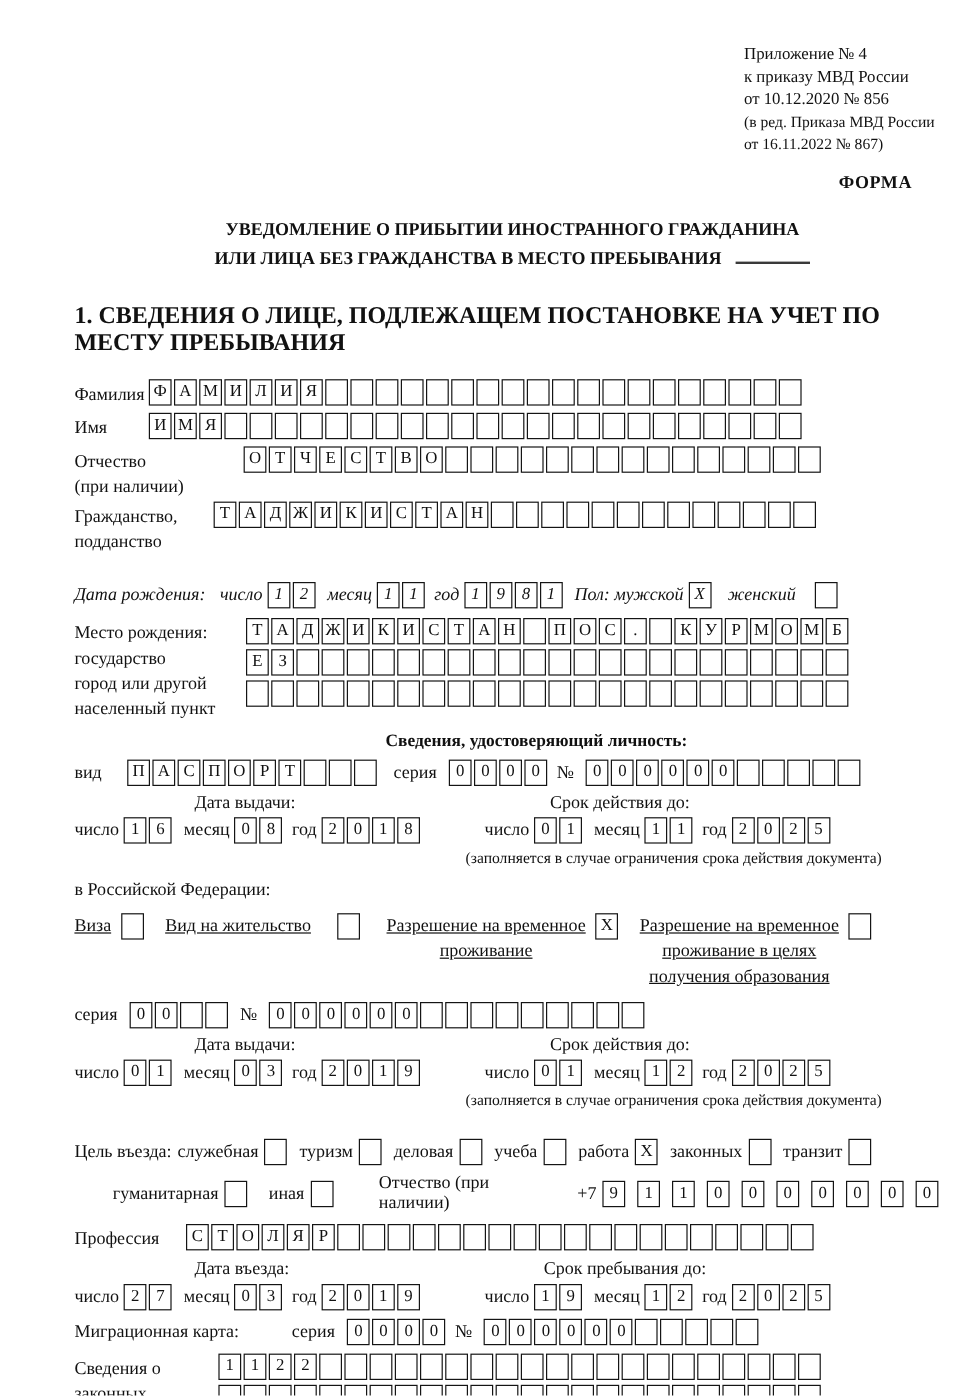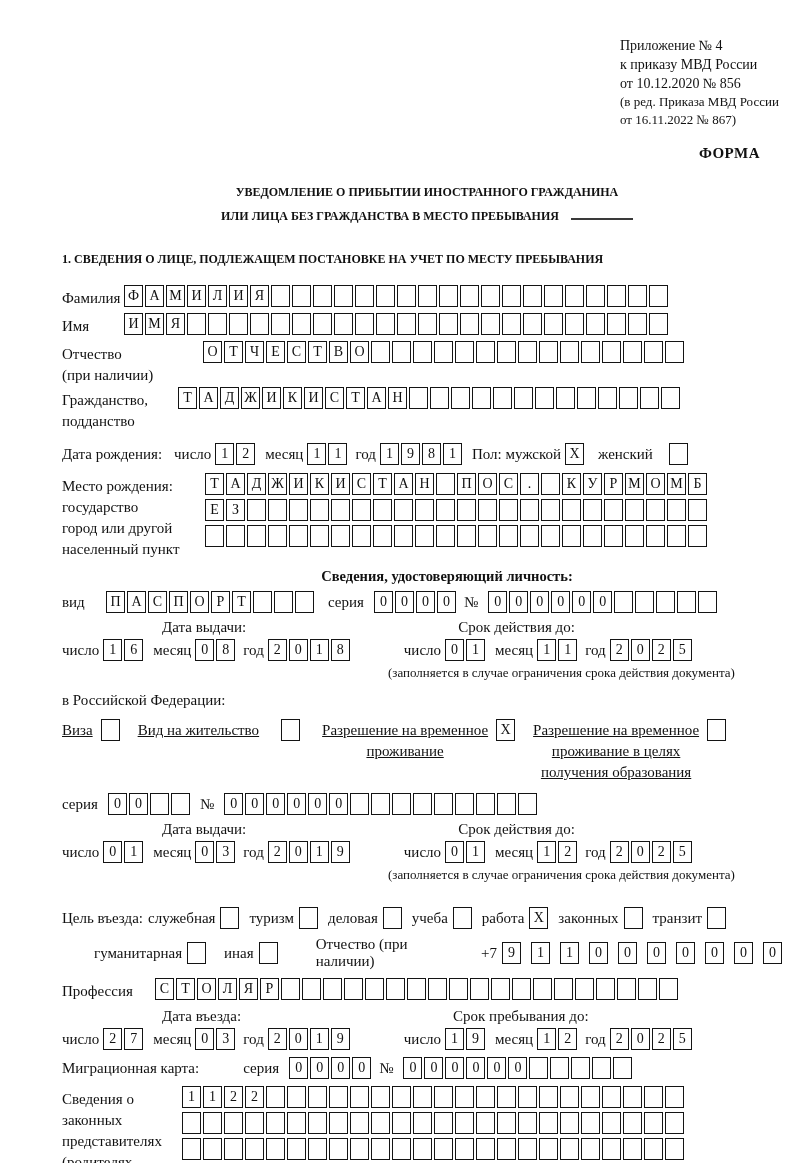--- a/index.html
+++ b/index.html
@@ -6,23 +6,23 @@
   html, body { background: #fff; }
   body {
     width: 800px; height: 1163px; overflow: hidden;
     font-family: "Liberation Serif", "DejaVu Serif", serif;
     color: #111; font-size: 15px;
     padding: 36px 8px 0 62px;
   }
   .hdr { margin-left: 558px; font-size: 14px; line-height: 19px; }
   .hdr .small { font-size: 13px; line-height: 18px; }
   .forma { text-align: right; padding-right: 32px; font-weight: bold; margin-top: 16px; letter-spacing: .5px; }
-  .title { text-align: center; font-weight: bold; font-size: 12px; line-height: 24px; margin-top: 18px; }
+  .title { text-align: center; font-weight: bold; font-size: 15px; line-height: 24px; margin-top: 18px; }
   .blank-line { display: inline-block; width: 62px; border-bottom: 2.5px solid #3a3a3a; margin-left: 12px; }
-  .sec { font-weight: bold; font-size: 12px; margin-top: 24px; margin-bottom: 18px; }
+  .sec { font-weight: bold; font-size: 20px; margin-top: 24px; margin-bottom: 18px; }
   .row { display: flex; align-items: flex-start; margin-bottom: 4px; }
   .lbl { padding-top: 3px; line-height: 21px; flex-shrink: 0; }
   .lbl div { line-height: 21px; }
   .cells { display: flex; flex-wrap: nowrap; }
   .stack .cells { margin-bottom: 4px; }
   .cell {
     width: 19px; height: 22px; border: 1.5px solid #141414; margin-right: 2px;
     flex-shrink: 0; display: inline-flex; align-items: center; justify-content: center;
     font-size: 14px; line-height: 20px;
   }
@@ -190,21 +190,21 @@
       <span class="cell"></span>
       <span class="cell"></span>
       <span class="cell"></span>
       <span class="cell"></span>
       <span class="cell"></span>
       <span class="cell"></span>
       <span class="cell"></span>
     </span>
 </div>
 
-<div class="date-row" style="margin-top:11px;">
+<div class="date-row" style="margin-top:22px;font-style:italic;">
   <span class="t">Дата рождения:</span>
   <span class="t gap8">число</span>
   <span class="cells">
       <span class="cell">1</span>
       <span class="cell">2</span>
     </span>
   <span class="t gap8">месяц</span>
   <span class="cells">
       <span class="cell">1</span>
       <span class="cell">1</span>

